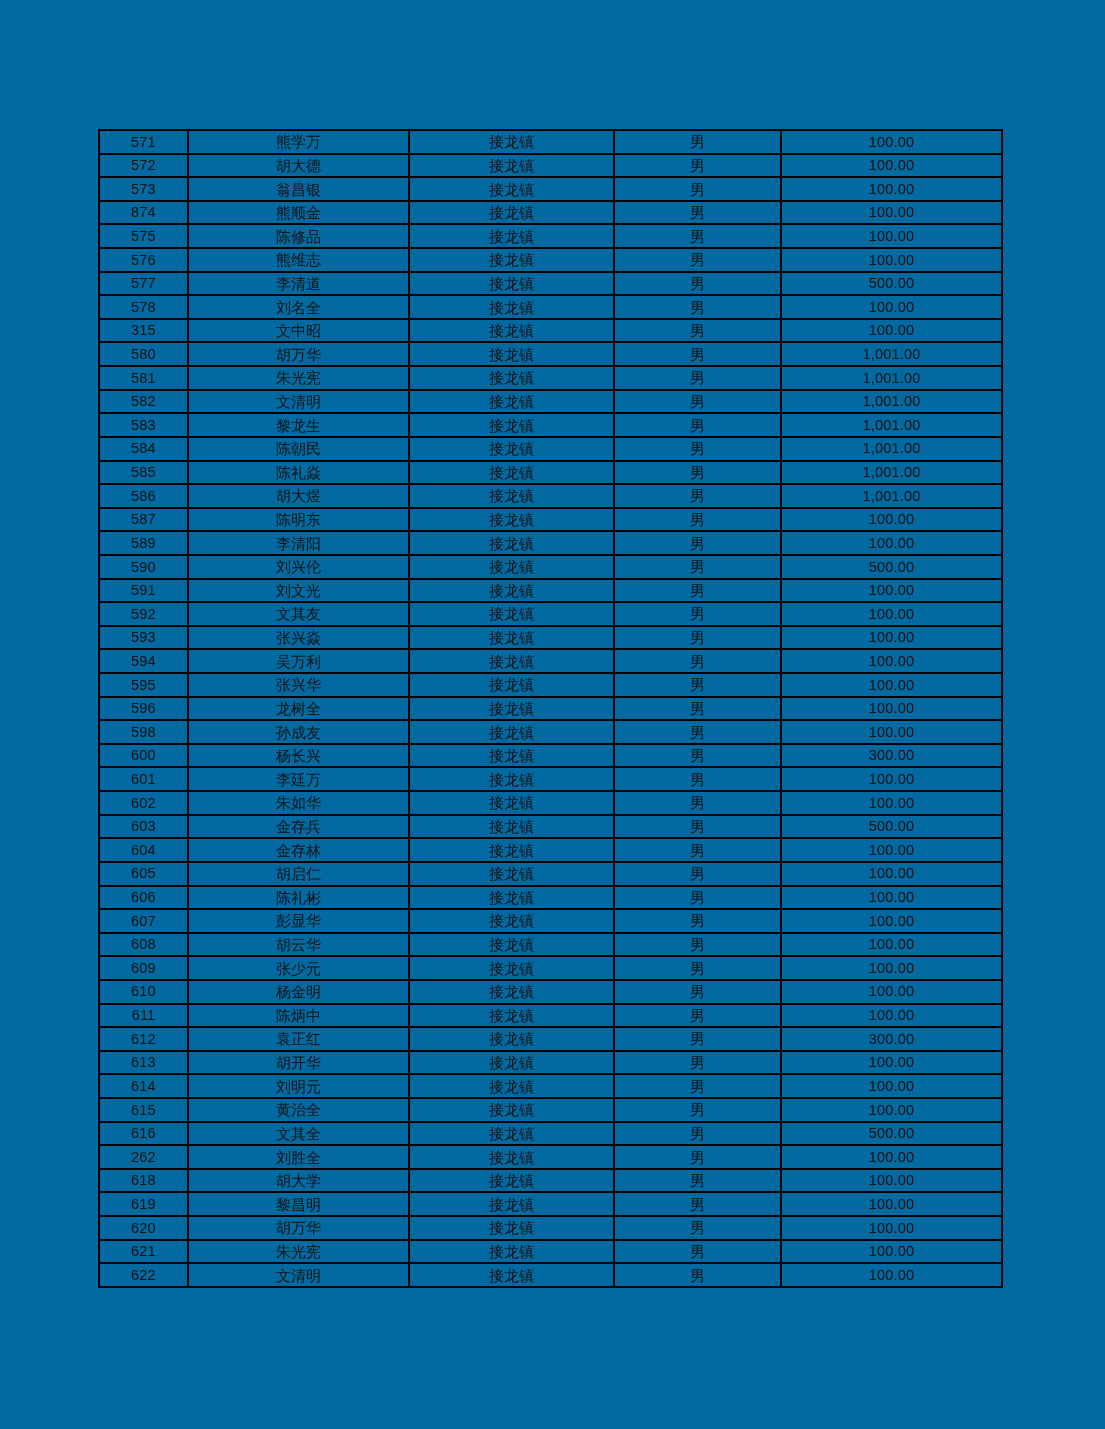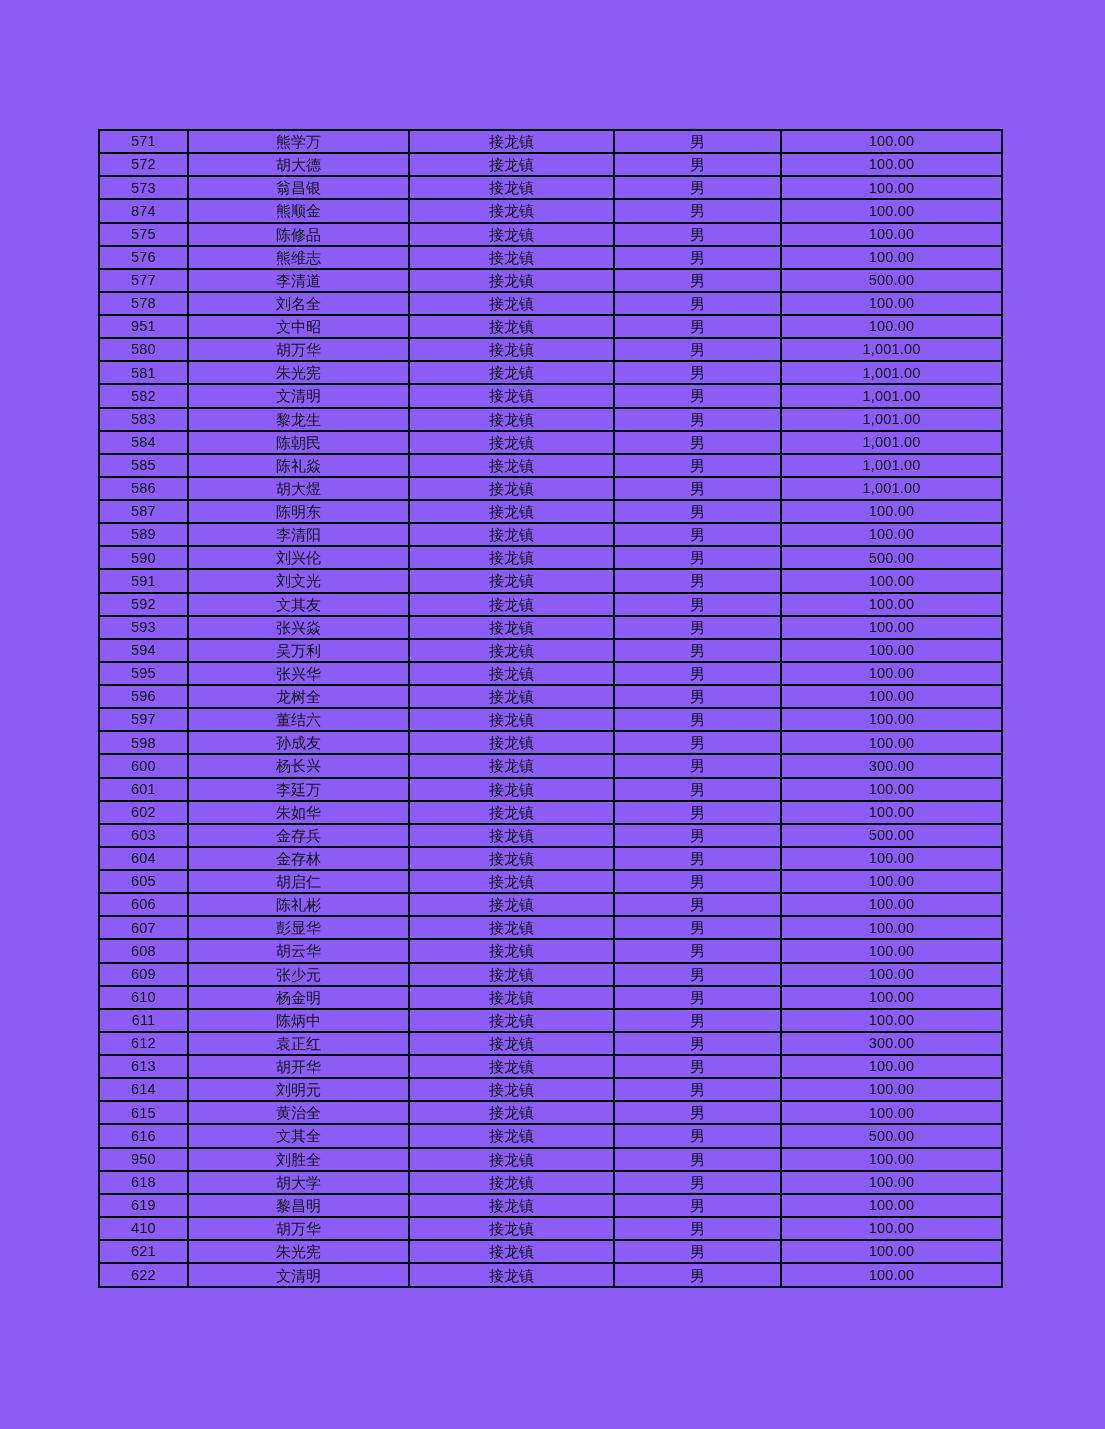--- a/index.html
+++ b/index.html
@@ -4,21 +4,21 @@
 <style>
   html, body {
     margin: 0;
     padding: 0;
     background: #ffffff;
   }
   .page {
     position: relative;
     width: 1105px;
     height: 1429px;
-    background: #8b5cf6;
+    background: #0369a1;
     font-family: "Liberation Sans", "DejaVu Sans", sans-serif;
     color: #111111;
     overflow: hidden;
   }
   table.roster {
     position: absolute;
     left: 98px;
     top: 129px;
     width: 903px;
     height: 1159px;
@@ -110,21 +110,21 @@
           <td class="col-amount">500.00</td>
         </tr>
         <tr>
           <td class="col-id">578</td>
           <td class="col-name">刘名全</td>
           <td class="col-town">接龙镇</td>
           <td class="col-gender">男</td>
           <td class="col-amount">100.00</td>
         </tr>
         <tr>
-          <td class="col-id">951</td>
+          <td class="col-id">315</td>
           <td class="col-name">文中昭</td>
           <td class="col-town">接龙镇</td>
           <td class="col-gender">男</td>
           <td class="col-amount">100.00</td>
         </tr>
         <tr>
           <td class="col-id">580</td>
           <td class="col-name">胡万华</td>
           <td class="col-town">接龙镇</td>
           <td class="col-gender">男</td>
@@ -229,27 +229,20 @@
           <td class="col-amount">100.00</td>
         </tr>
         <tr>
           <td class="col-id">596</td>
           <td class="col-name">龙树全</td>
           <td class="col-town">接龙镇</td>
           <td class="col-gender">男</td>
           <td class="col-amount">100.00</td>
         </tr>
         <tr>
-          <td class="col-id">597</td>
-          <td class="col-name">董结六</td>
-          <td class="col-town">接龙镇</td>
-          <td class="col-gender">男</td>
-          <td class="col-amount">100.00</td>
-        </tr>
-        <tr>
           <td class="col-id">598</td>
           <td class="col-name">孙成友</td>
           <td class="col-town">接龙镇</td>
           <td class="col-gender">男</td>
           <td class="col-amount">100.00</td>
         </tr>
         <tr>
           <td class="col-id">600</td>
           <td class="col-name">杨长兴</td>
           <td class="col-town">接龙镇</td>
@@ -362,42 +355,42 @@
           <td class="col-amount">100.00</td>
         </tr>
         <tr>
           <td class="col-id">616</td>
           <td class="col-name">文其全</td>
           <td class="col-town">接龙镇</td>
           <td class="col-gender">男</td>
           <td class="col-amount">500.00</td>
         </tr>
         <tr>
-          <td class="col-id">950</td>
+          <td class="col-id">262</td>
           <td class="col-name">刘胜全</td>
           <td class="col-town">接龙镇</td>
           <td class="col-gender">男</td>
           <td class="col-amount">100.00</td>
         </tr>
         <tr>
           <td class="col-id">618</td>
           <td class="col-name">胡大学</td>
           <td class="col-town">接龙镇</td>
           <td class="col-gender">男</td>
           <td class="col-amount">100.00</td>
         </tr>
         <tr>
           <td class="col-id">619</td>
           <td class="col-name">黎昌明</td>
           <td class="col-town">接龙镇</td>
           <td class="col-gender">男</td>
           <td class="col-amount">100.00</td>
         </tr>
         <tr>
-          <td class="col-id">410</td>
+          <td class="col-id">620</td>
           <td class="col-name">胡万华</td>
           <td class="col-town">接龙镇</td>
           <td class="col-gender">男</td>
           <td class="col-amount">100.00</td>
         </tr>
         <tr>
           <td class="col-id">621</td>
           <td class="col-name">朱光宪</td>
           <td class="col-town">接龙镇</td>
           <td class="col-gender">男</td>

